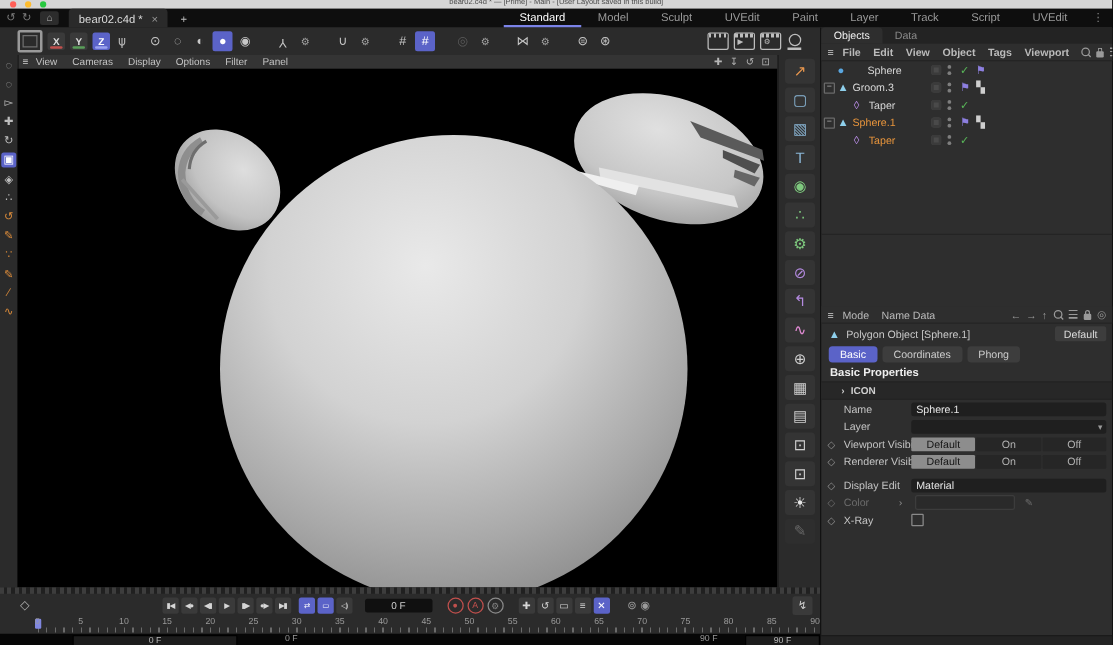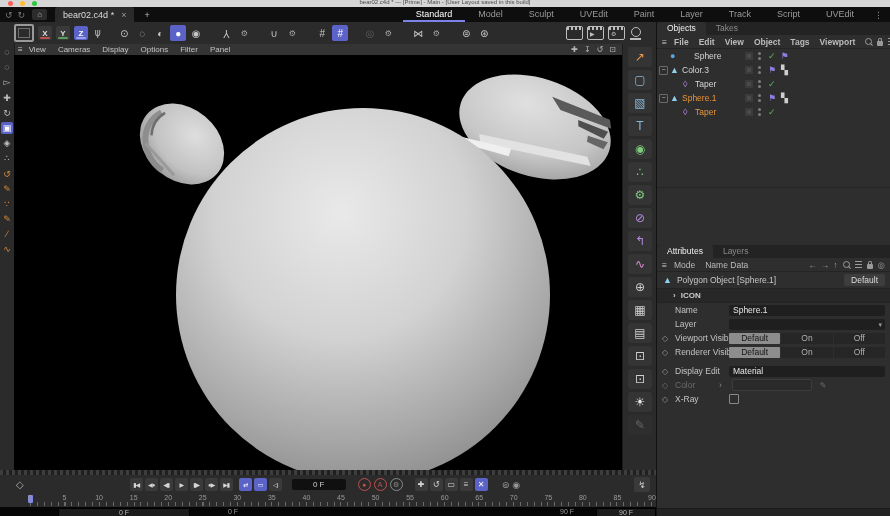--- a/index.html
+++ b/index.html
@@ -384,21 +384,21 @@
       <span class="pico" style="color: rgb(207, 207, 207);">⊡</span>
       <span class="pico" style="color: rgb(207, 207, 207);">⊡</span>
       <span class="pico" style="color: rgb(230, 230, 230);">☀</span>
       <span class="pico dim" style="color: rgb(207, 207, 207);">✎</span>
     </div>
 
   <div id="rightpanel">
 
     <div class="ptabs" id="objtabs">
         <span class="ptab active">Objects</span>
-        <span class="ptab">Takes</span>
+        <span class="ptab">Data</span>
       </div>
     <div class="pmenu">
       <span class="burger">≡</span>
       <span id="objmenuitems" style="display:flex;font-weight:bold;">
           <span class="mi">File</span>
           <span class="mi">Edit</span>
           <span class="mi">View</span>
           <span class="mi">Object</span>
           <span class="mi">Tags</span>
           <span class="mi">Viewport</span>
@@ -419,21 +419,21 @@
             <i></i>
           </span>
           <span class="tags">
             <span style="color: rgb(88, 181, 88);">✓</span>
             <span style="color: rgb(141, 127, 224);">⚑</span>
           </span>
         </div>
         <div class="trow">
           <span class="exp">−</span>
           <span class="oicon" style="left: 13px; color: rgb(143, 208, 236);">▲</span>
-          <span class="oname" style="left: 25px;">Color.3</span>
+          <span class="oname" style="left: 25px;">Groom.3</span>
           <span class="tglbox"></span>
           <span class="vdots">
             <i></i>
             <i></i>
           </span>
           <span class="tags">
             <span style="color: rgb(141, 127, 224);">⚑</span>
             <span style="color: rgb(207, 207, 207);">▚</span>
           </span>
         </div>
@@ -471,24 +471,20 @@
             <i></i>
             <i></i>
           </span>
           <span class="tags">
             <span style="color: rgb(88, 181, 88);">✓</span>
           </span>
         </div>
       </div>
     <div id="objfill"></div>
 
-    <div class="ptabs" id="attrtabs">
-        <span class="ptab active">Attributes</span>
-        <span class="ptab">Layers</span>
-      </div>
     <div class="pmenu">
       <span class="burger">≡</span>
       <span id="attrmenuitems" style="display:flex;">
           <span class="mi">Mode</span>
           <span class="mi">Name Data</span>
         </span>
       <span class="right">
         <span id="attrnav" style="display:flex;gap:4px;">
             <span>←</span>
             <span>→</span>
@@ -498,20 +494,26 @@
         <span class="icon-filter"></span>
         <span class="icon-lock"></span>
         <span>◎</span>
       </span>
     </div>
     <div class="objheader">
       <span class="aicon">▲</span>
       <span>Polygon Object [Sphere.1]</span>
       <span class="preset">Default</span>
     </div>
+    <div class="chips" id="attrchips">
+        <span class="chip active">Basic</span>
+        <span class="chip">Coordinates</span>
+        <span class="chip">Phong</span>
+      </div>
+    <div class="sectitle">Basic Properties</div>
     <div class="grouprow">
       <span>›</span>
       <span>ICON</span>
     </div>
 
     <div class="frow">
       <span class="flabel">Name</span>
       <span class="fctl">
           <span class="inputbox">Sphere.1</span>
         </span>

